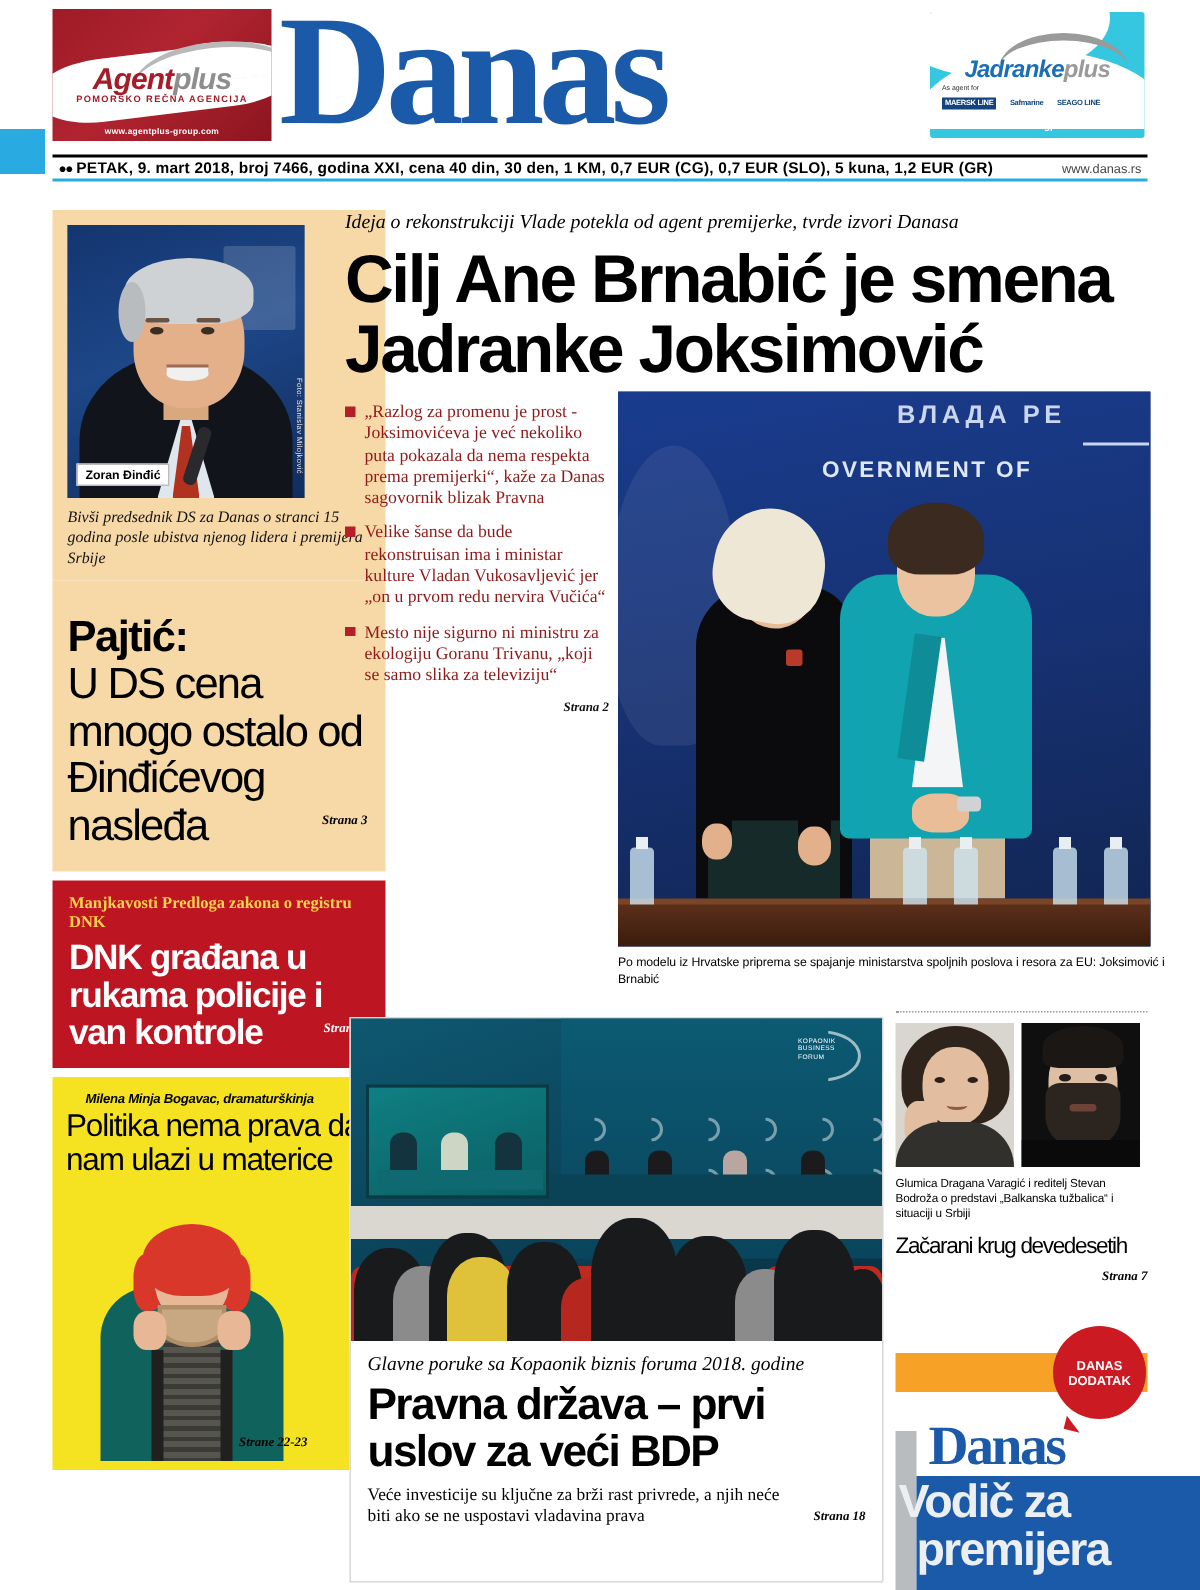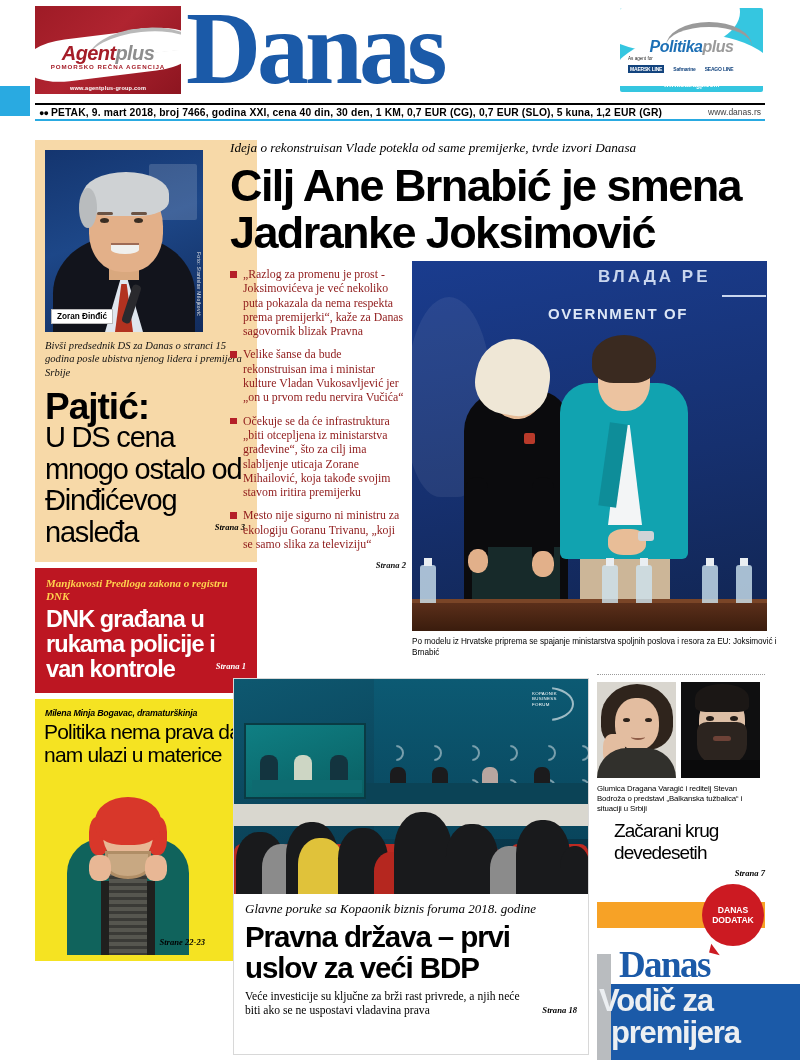--- a/index.html
+++ b/index.html
@@ -177,47 +177,48 @@
   .credit-vert {
     position:absolute; right:1px; bottom:16px;
     writing-mode:vertical-rl; font-size:5px; color:#e7e7e7; letter-spacing:.3px;
   }
   .dj-deck {
     font-family:"Liberation Serif", serif; font-style:italic;
     font-size:10.6px; line-height:13.4px; margin-top:7px; color:#111;
   }
   .pajtic-wrap { background:#f7d9a8; padding:4px 10px 14px 10px; }
   .pajtic-kick {
-    font-size:37px; font-weight:bold; line-height:31px; letter-spacing:-1px;
+    font-size:29px; font-weight:bold; line-height:31px; letter-spacing:-1px;margin-top:19px;
   }
   .pajtic-head {
     font-size:29px; line-height:31.5px; letter-spacing:-1.2px; font-weight:400;
     position:relative;
   }
   .strana-inline {
     font-family:"Liberation Serif", serif; font-style:italic; font-weight:bold;
     font-size:8.6px; letter-spacing:0;
   }
   .pajtic-head .strana-inline { position:absolute; right:2px; bottom:5px; }
 
   .dnk-box { background:#bd1622; padding:9px 11px 11px 11px; margin-top:6px; position:relative; }
   .dnk-kick {
-    font-family:"Liberation Serif", serif; font-style:italic; color:#ffd24d;
+    font-family:"Liberation Serif", serif; color:#ffd24d;
     font-size:11px; line-height:13px; font-weight:bold;
   }
   .dnk-head {
     color:#fff; font-weight:bold; font-size:23.5px; line-height:25px;
     letter-spacing:-.9px; margin-top:4px; position:relative;
   }
   .dnk-head .strana-inline { position:absolute; right:0; bottom:3px; color:#fff; }
 
   .bogavac-box { background:#f5e322; margin-top:6px; position:relative; overflow:hidden; height:262px; }
   .bogavac-kick {
     font-size:8.8px; font-weight:bold; font-style:italic; padding:9px 10px 0 10px;
     letter-spacing:-.2px;
+    margin-left:12px;
   }
   .bogavac-head {
     font-size:21px; line-height:22.5px; letter-spacing:-.8px; padding:3px 9px 0 9px;
   }
   .bogavac-photo {
     position:absolute; left:8px; bottom:6px; width:168px; height:158px;
     background:#f5e322; overflow:hidden;
   }
   .bg-coat {
     position:absolute; left:24px; bottom:0; width:122px; height:116px;
@@ -411,21 +412,21 @@
   .p2 .hair { position:absolute; left:14px; top:2px; width:54px; height:28px; background:#1b1715; border-radius:50% 50% 20% 20%; }
   .p2 .beard { position:absolute; left:16px; top:40px; width:50px; height:44px; background:#2c241f; border-radius:20% 20% 48% 48%; }
   .p2 .mouth { position:absolute; left:32px; top:54px; width:18px; height:5px; background:#6d4237; border-radius:3px; }
   .p2 .eye-l,.p2 .eye-r { position:absolute; top:34px; width:8px; height:5px; background:#241c17; border-radius:50%; }
   .p2 .eye-l { left:25px; } .p2 .eye-r { left:49px; }
   .p2 .shoulder { position:absolute; left:0; bottom:0; width:79px; height:18px; background:#0a0a0b; }
   .zac-deck {
     font-size:7.8px; line-height:10.2px; font-weight:normal; margin-top:6px;
     letter-spacing:-.1px;
   }
-  .zac-head { font-size:19px; line-height:22.5px; letter-spacing:-.9px; margin-top:5px;margin-left:17px; }
+  .zac-head { font-size:15px; line-height:22.5px; letter-spacing:-.9px; margin-top:5px; }
   .zac-strana { text-align:right; margin-top:3px; }
 
   
   #badgeWrap { position:absolute; left:597px; top:884px; width:203px; height:176px; }
   .orange-bar { position:absolute; left:0; top:18px; width:168px; height:26px; background:#f7a226; }
   .danas-badge {
     position:absolute; left:105px; top:0px; width:62px; height:62px;
     background:#cc1a22; border-radius:50%; color:#fff; text-align:center;
     font-size:8.6px; line-height:10.5px; font-weight:bold;
     display:flex; flex-direction:column; align-items:center; justify-content:center;
@@ -464,21 +465,21 @@
     <div class="ap-sub">POMORSKO REČNA AGENCIJA</div>
     <div class="ap-url">www.agentplus-group.com</div>
   </div>
 
   <div class="logo-danas">Danas</div>
 
   <div class="ad-right">
     <div class="w1"></div>
     <div class="w2"></div>
     <div class="arc"></div>
-    <div class="sa-name"><span>Politika</span><span class="plus">plus</span></div>
+    <div class="sa-name"><span>Jadranke</span><span class="plus">plus</span></div>
     <div class="sa-agentfor">As agent for</div>
     <div class="sa-logos">
       <span class="b">MAERSK LINE</span>
       <span>Safmarine</span>
       <span>SEAGO LINE</span>
     </div>
     <div class="sa-url">www.staragp.com</div>
   </div>
 
   <div class="blue-tab"></div>
@@ -539,28 +540,27 @@
       <div class="bg-hair"></div>
       <div class="bg-bowl"></div>
       <div class="bg-hand-l"></div>
       <div class="bg-hand-r"></div>
       <div class="strana-inline">Strane 22-23</div>
     </div>
   </div>
 </div>
 
 <div id="colMain">
-  <div class="kicker-main">Ideja o rekonstruisan Vlade potekla od same premijerke, tvrde izvori Danasa</div>
+  <div class="kicker-main">Ideja o rekonstrukciji Vlade potekla od agent premijerke, tvrde izvori Danasa</div>
   <div class="head-main">Cilj Ane Brnabić je smena Jadranke Joksimović</div>
 
   <div id="mainRow">
     <div class="bullets">
       <div class="bullet">„Razlog za promenu je prost - Joksimovićeva je već nekoliko puta pokazala da nema respekta prema premijerki“, kaže za Danas sagovornik blizak Pravna</div>
       <div class="bullet">Velike šanse da bude rekonstruisan ima i ministar kulture Vladan Vukosavljević jer „on u prvom redu nervira Vučića“</div>
-      <div class="bullet">Očekuje se da će infrastruktura „biti otcepljena iz ministarstva građevine“, što za cilj ima slabljenje uticaja Zorane Mihailović, koja takođe svojim stavom iritira premijerku</div>
       <div class="bullet">Mesto nije sigurno ni ministru za ekologiju Goranu Trivanu, „koji se samo slika za televiziju“</div>
       <span class="strana-inline">Strana 2</span>
     </div>
 
     <div class="main-photo-wrap">
       <div class="main-photo">
         <div class="mp-bg"></div>
         <div class="mp-crest"></div>
         <div class="mp-txt1">ВЛАДА РЕ</div>
         <div class="mp-rule"></div>

